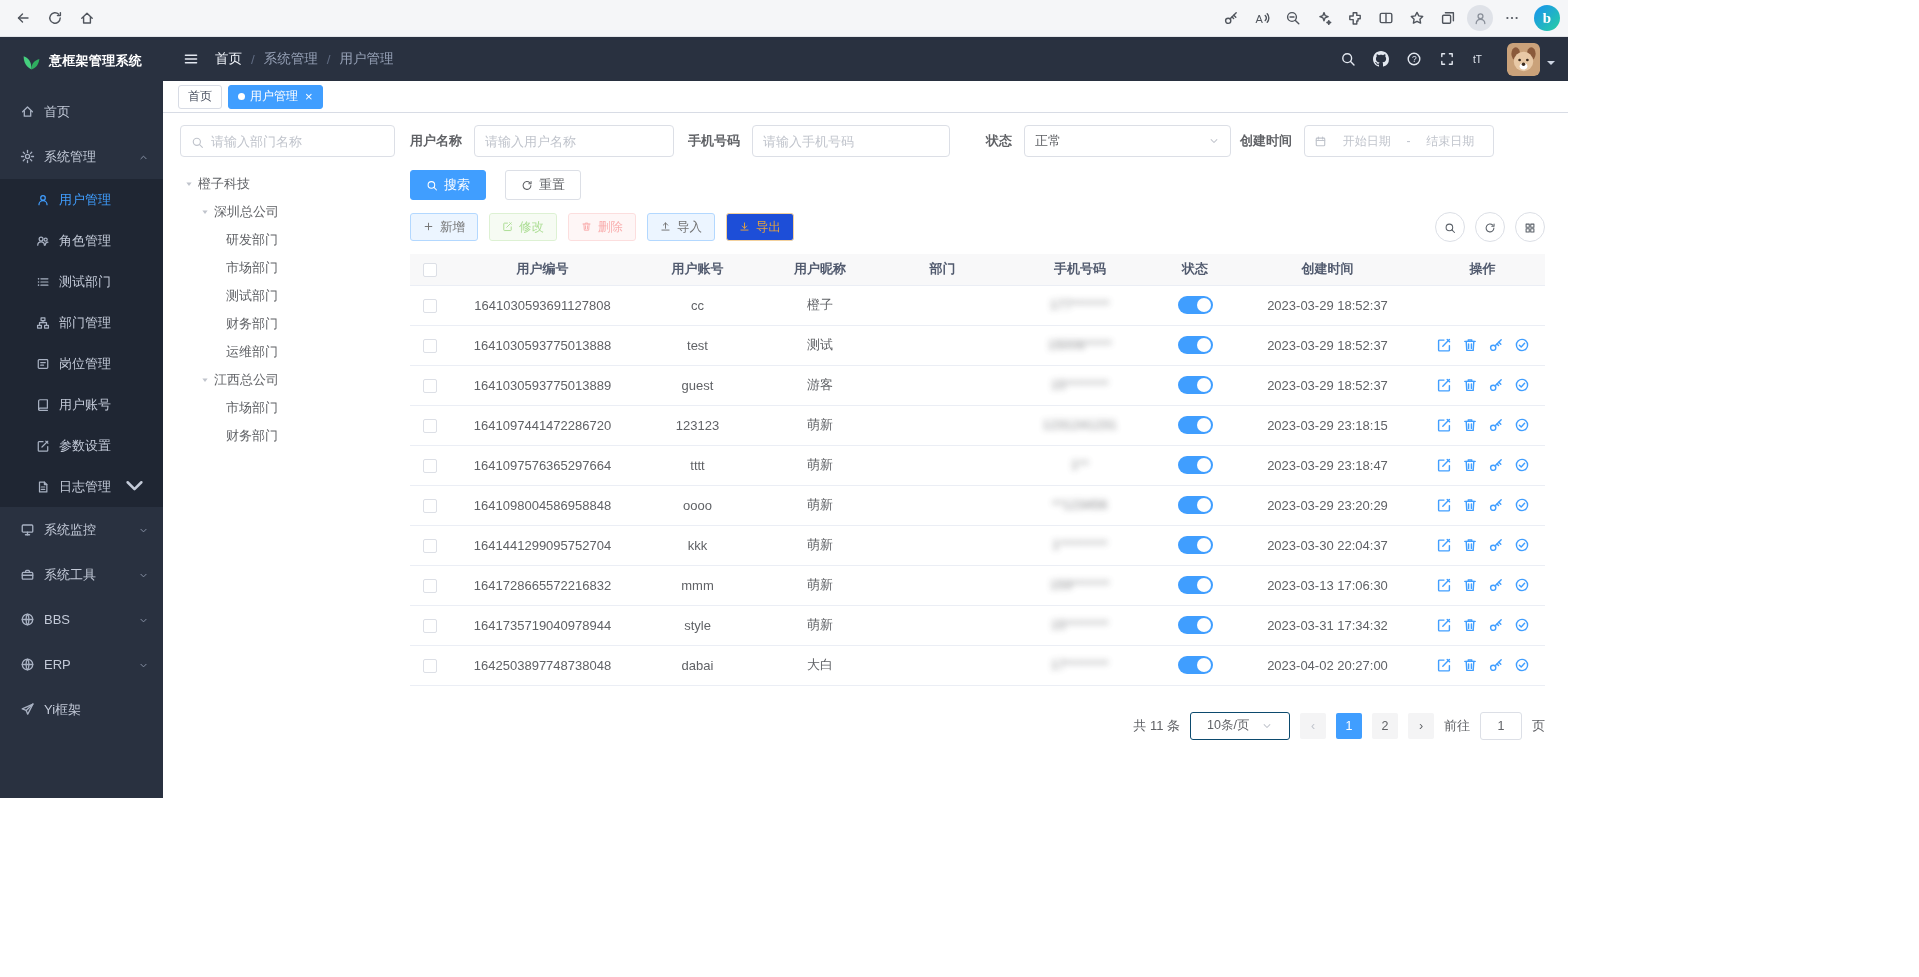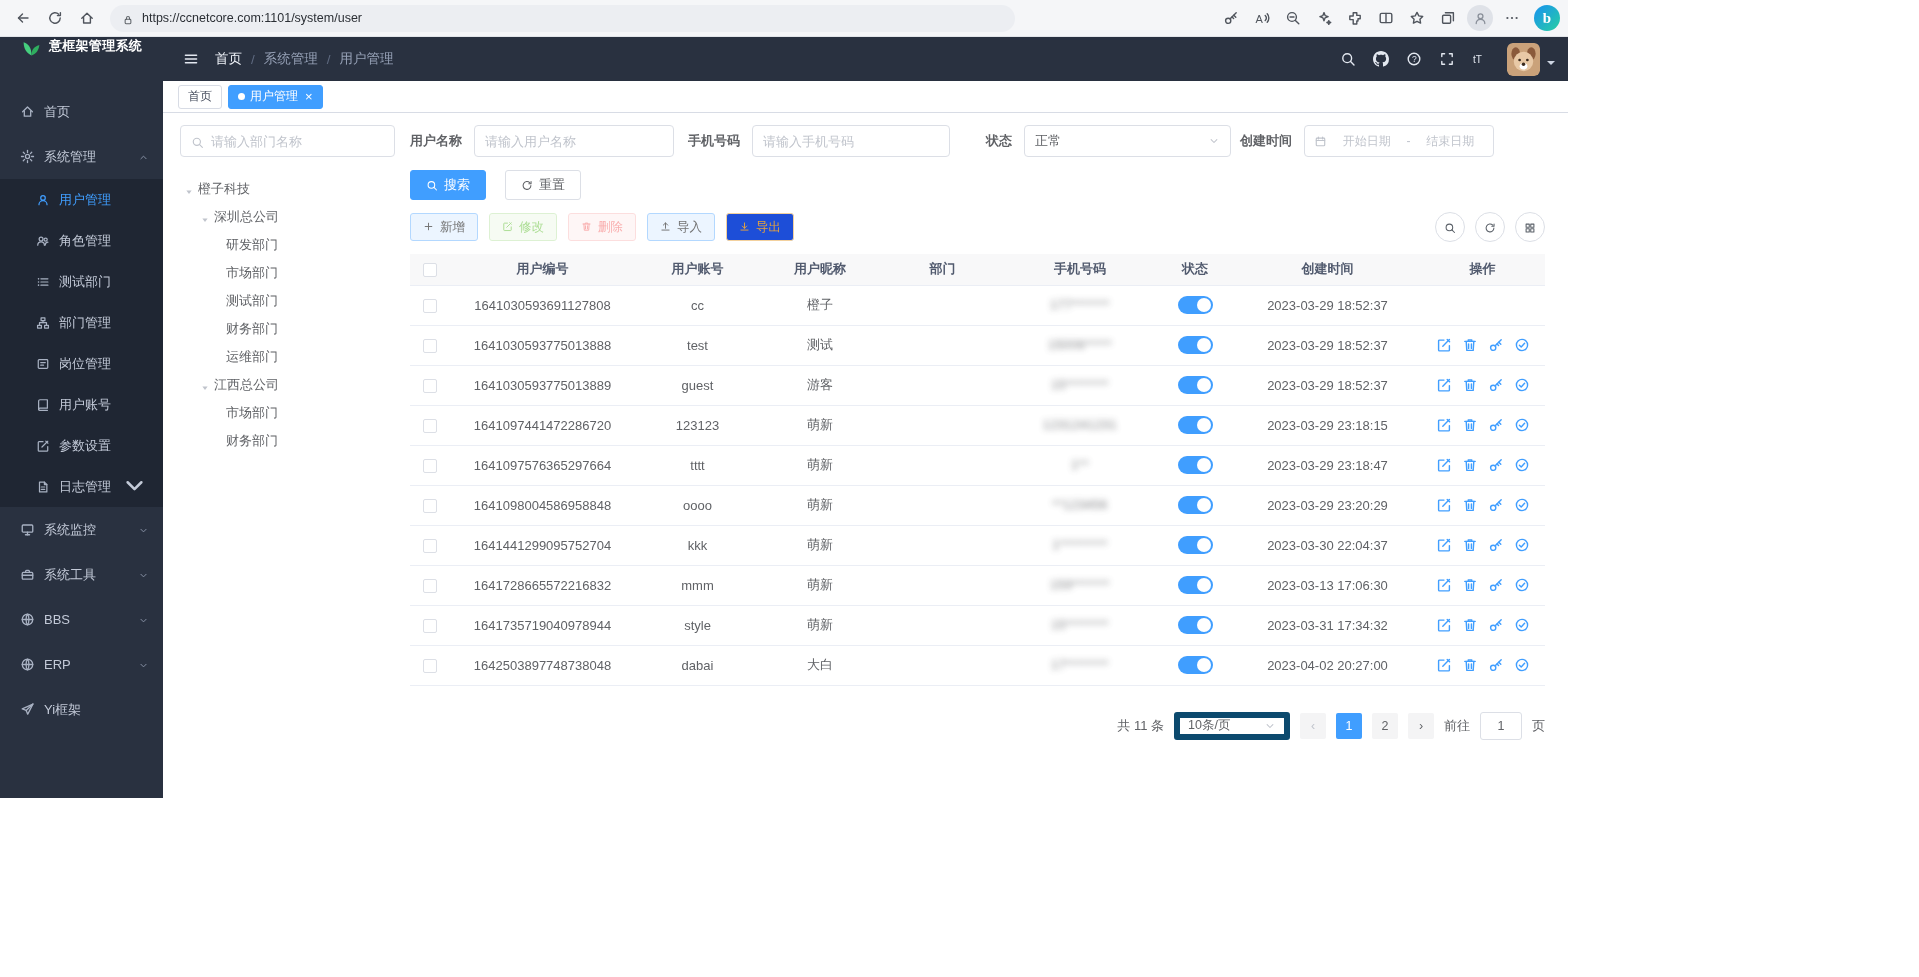--- a/index.html
+++ b/index.html
@@ -13,21 +13,21 @@
 .addr{flex:1;max-width:905px;height:27px;background:#eceef2;border-radius:14px;display:flex;align-items:center;padding:0 12px;gap:8px;margin:0 6px;cursor:text}
 .addr .lic{width:12px;height:12px;color:#5f6469;flex:none}
 .addr .url{font-size:12.5px;color:#2b2f35;white-space:nowrap}
 .bright{display:flex;align-items:center;gap:1px;margin-left:auto}
 .bavatar{width:26px;height:26px;border-radius:50%;background:#dfe2e8;color:#8a909a;display:flex;align-items:center;justify-content:center;margin:0 3px;cursor:pointer}
 .bavatar svg{width:15px;height:15px}
 .bing{width:26px;height:26px;border-radius:50%;background:linear-gradient(135deg,#1b9de2 20%,#25c6ae 85%);color:#fff;font-weight:bold;display:flex;align-items:center;justify-content:center;font-size:15px;margin-left:6px;cursor:pointer;font-family:"Liberation Serif",serif}
 
 .app{flex:1;display:flex;min-height:0}
 .sidebar{width:163px;background:#293140;color:#c3cad8;display:flex;flex-direction:column;flex:none}
-.logo{height:48px;flex:none;display:flex;align-items:flex-start;justify-content:center;gap:7px}
+.logo{height:48px;flex:none;display:flex;align-items:center;justify-content:center;gap:7px}
 .logo svg{width:21px;height:21px}
 .logo-text{color:#fff;font-size:13px;font-weight:700;letter-spacing:.3px;white-space:nowrap}
 .menu{flex:1;overflow:hidden;font-size:13px;padding-top:4px}
 .mi{height:45px;display:flex;align-items:center;gap:9px;padding:0 14px 0 20px;cursor:pointer;white-space:nowrap}
 .mi .ic{width:15px;height:15px;flex:none;color:#a8b1c2}
 .mi .arrow{margin-left:auto;width:11px;height:11px;color:#8792a5;flex:none}
 .submenu{background:#1f2633}
 .smi{height:41px;display:flex;align-items:center;gap:9px;padding:0 14px 0 36px;cursor:pointer;white-space:nowrap}
 .smi .ic{width:14px;height:14px;flex:none;color:#a8b1c2}
 .smi.active,.smi.active .ic{color:#409eff}
@@ -51,21 +51,21 @@
 .tab .dot{width:7px;height:7px;border-radius:50%;background:#fff}
 .tab .x{font-size:13px;line-height:1;margin-left:2px}
 
 .content{flex:1;display:flex;gap:15px;padding:12px 23px 0 17px;background:#fff;min-height:0}
 .dept-col{width:215px;flex:none}
 .inp{height:32px;border:1px solid #dcdfe6;border-radius:4px;display:flex;align-items:center;padding:0 10px;gap:7px;background:#fff}
 .inp input{border:none;outline:none;flex:1;font:inherit;font-size:13px;color:#606266;min-width:0;background:transparent}
 .inp input::placeholder{color:#c0c4cc}
 .inp .sic{width:13px;height:13px;color:#c0c4cc;flex:none}
 .tree{margin-top:13px;font-size:13px;color:#606266}
-.tn{height:28px;display:flex;align-items:flex-end;cursor:pointer;white-space:nowrap}
+.tn{height:28px;display:flex;align-items:center;cursor:pointer;white-space:nowrap}
 .tn .tcaret{width:12px;height:12px;color:#c0c4cc;margin-right:3px;flex:none;display:inline-flex}
 .tn.l0{padding-left:3px}.tn.l1{padding-left:19px}.tn.l2{padding-left:46px}
 .work-col{flex:1;display:flex;flex-direction:column;min-width:0}
 .frow{display:flex;align-items:center;flex:none}
 .fitem{display:flex;align-items:center}
 .flabel{font-size:13px;color:#606266;font-weight:700;margin-right:12px;white-space:nowrap}
 .w200{width:200px}.w198{width:198px}
 .select{width:207px;height:32px;border:1px solid #dcdfe6;border-radius:4px;display:flex;align-items:center;justify-content:space-between;padding:0 10px;background:#fff;cursor:pointer}
 .select .val{font-size:13px;color:#606266}
 .sel-caret{width:12px;height:12px;color:#c0c4cc;display:inline-flex}
@@ -91,21 +91,21 @@
 .grid{margin-top:12px;width:100%;border-collapse:collapse;table-layout:fixed;font-size:13px;color:#606266;flex:none}
 .grid th{height:31px;background:#f8f8f9;color:#515a6e;font-weight:700;font-size:13px;border-bottom:1px solid #ebeef5;text-align:center;white-space:nowrap}
 .grid td{height:40px;border-bottom:1px solid #ebeef5;text-align:center;overflow:hidden;white-space:nowrap}
 .cb{display:inline-block;width:14px;height:14px;border:1px solid #dcdfe6;border-radius:2px;background:#fff;vertical-align:middle;cursor:pointer}
 .sw{display:inline-block;width:35px;height:18px;border-radius:10px;background:#409eff;position:relative;cursor:pointer;vertical-align:middle}
 .sw::after{content:"";position:absolute;top:2px;right:2px;width:14px;height:14px;border-radius:50%;background:#fff}
 .phone{filter:blur(3px);opacity:.8;font-size:12.5px;letter-spacing:.5px}
 .act{display:inline-flex;width:16px;height:16px;color:#409eff;margin:0 5px;cursor:pointer;vertical-align:middle}
 .act svg{width:100%;height:100%}
 .pager{margin-top:26px;display:flex;align-items:center;justify-content:flex-end;gap:10px;font-size:13px;color:#606266;flex:none}
-.psel{width:116px;height:28px;border:6px solid #0c4a6e;border-radius:3px;display:flex;align-items:center;justify-content:space-between;padding:0 8px;font-size:12.5px;color:#606266;cursor:pointer}
+.psel{width:100px;height:28px;border:1px solid #0c4a6e;border-radius:3px;display:flex;align-items:center;justify-content:space-between;padding:0 16px;font-size:12.5px;color:#606266;cursor:pointer}
 .pbtn{min-width:26px;height:26px;padding:0 4px;background:#f4f4f5;border-radius:2px;display:flex;align-items:center;justify-content:center;font-size:12.5px;color:#606266;cursor:pointer}
 .pbtn.disabled{color:#c0c4cc}
 .pbtn.active{background:#409eff;color:#fff}
 .goto-input{width:42px;height:28px;border:1px solid #dcdfe6;border-radius:3px;text-align:center;font:inherit;font-size:12.5px;color:#606266;outline:none}
 .ic12{width:12px;height:12px;display:inline-flex}
 </style>
 </head>
 <body>
 
 <div class="window">
@@ -122,27 +122,20 @@
           <path d="M13.2 8a5.2 5.2 0 1 1-1.5-3.7"></path>
           <path d="M13.4 2.6v3h-3"></path>
         </svg>
       </span>
     <span class="bbtn">
         <svg viewBox="0 0 16 16" width="100%" height="100%" fill="none" stroke="currentColor" stroke-width="1.4" stroke-linecap="round" stroke-linejoin="round">
           <path d="M2.8 8.2L8 3.2l5.2 5"></path>
           <path d="M4.6 7.4V13h6.8V7.4"></path>
         </svg>
       </span>
-    <div class="addr">
-      <span class="lic"><svg viewBox="0 0 16 16" width="100%" height="100%" fill="none" stroke="currentColor" stroke-width="1.4" stroke-linecap="round" stroke-linejoin="round">
-            <rect x="4.2" y="7" width="7.6" height="6" rx="1.2"></rect>
-            <path d="M6 7V5.2a2 2 0 0 1 4 0V7"></path>
-          </svg></span>
-      <span class="url">https://ccnetcore.com:1101/system/user</span>
-    </div>
     <div class="bright">
       <span class="bbtn">
           <svg viewBox="0 0 16 16" width="100%" height="100%" fill="none" stroke="currentColor" stroke-width="1.4" stroke-linecap="round" stroke-linejoin="round">
             <circle cx="5.2" cy="10.8" r="2.6"></circle>
             <path d="M7.2 8.8l6-6"></path>
             <path d="M10.8 5.2l2 2"></path>
             <path d="M9 7l1.6 1.6"></path>
           </svg>
         </span>
       <span class="bbtn">

